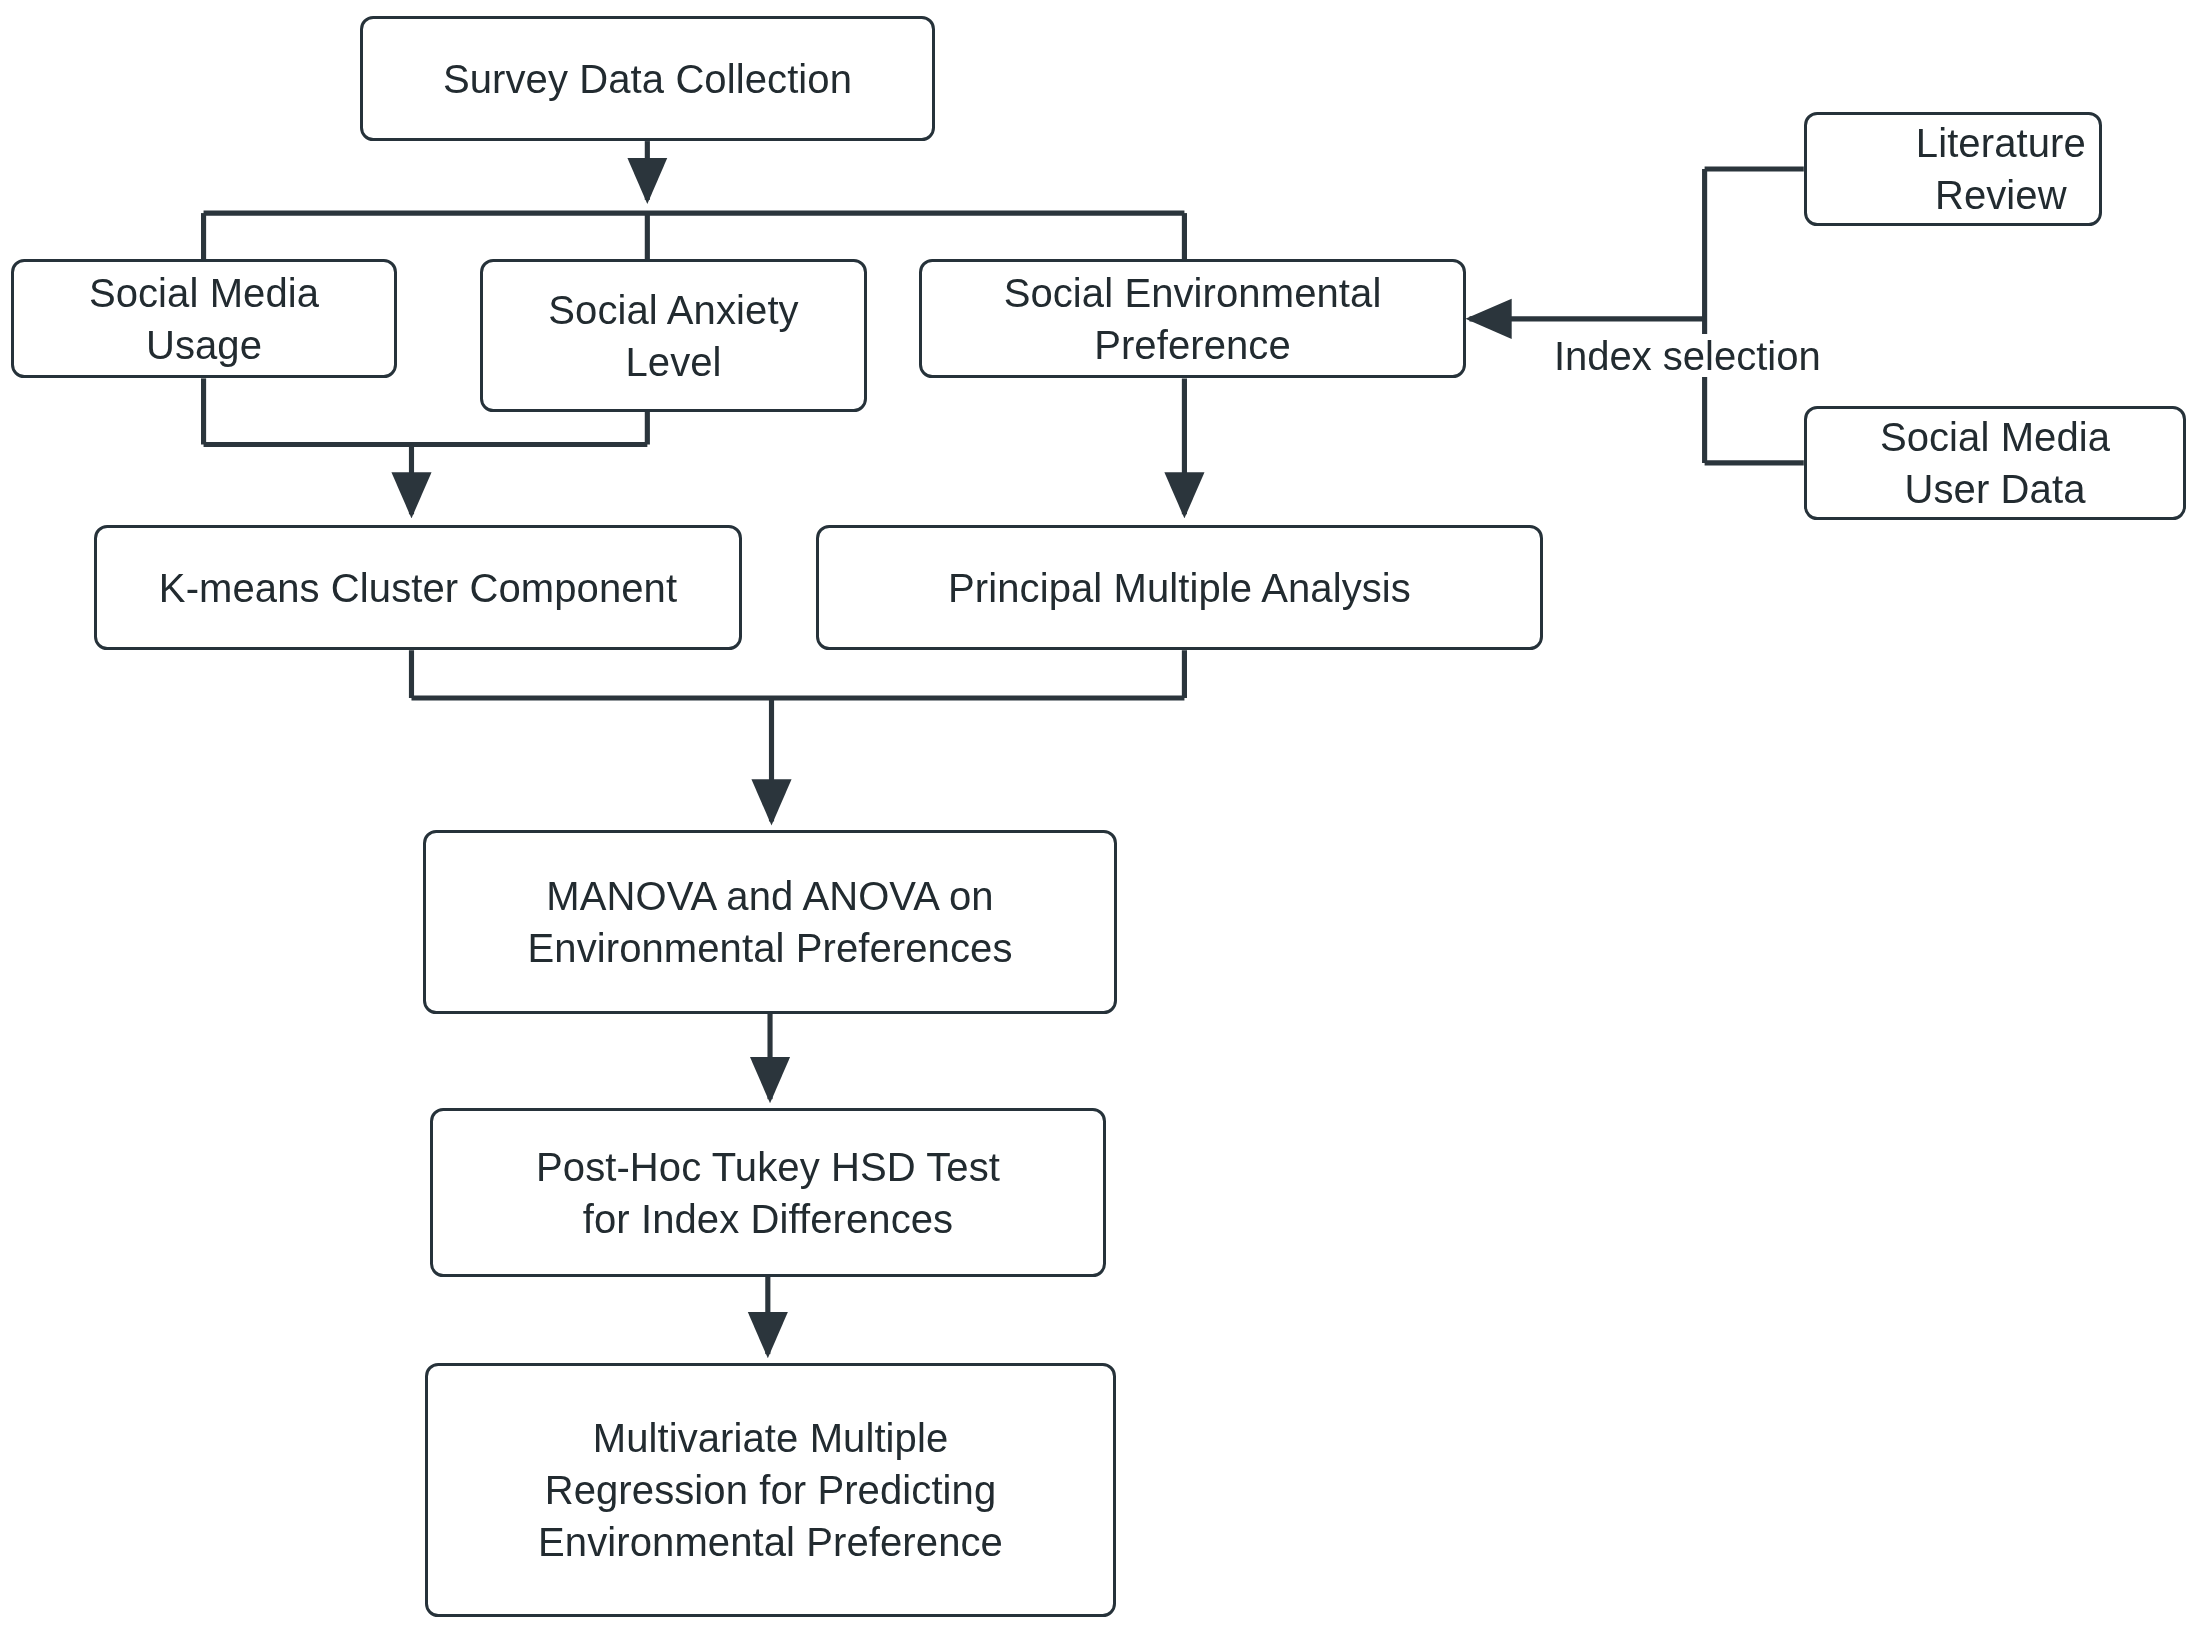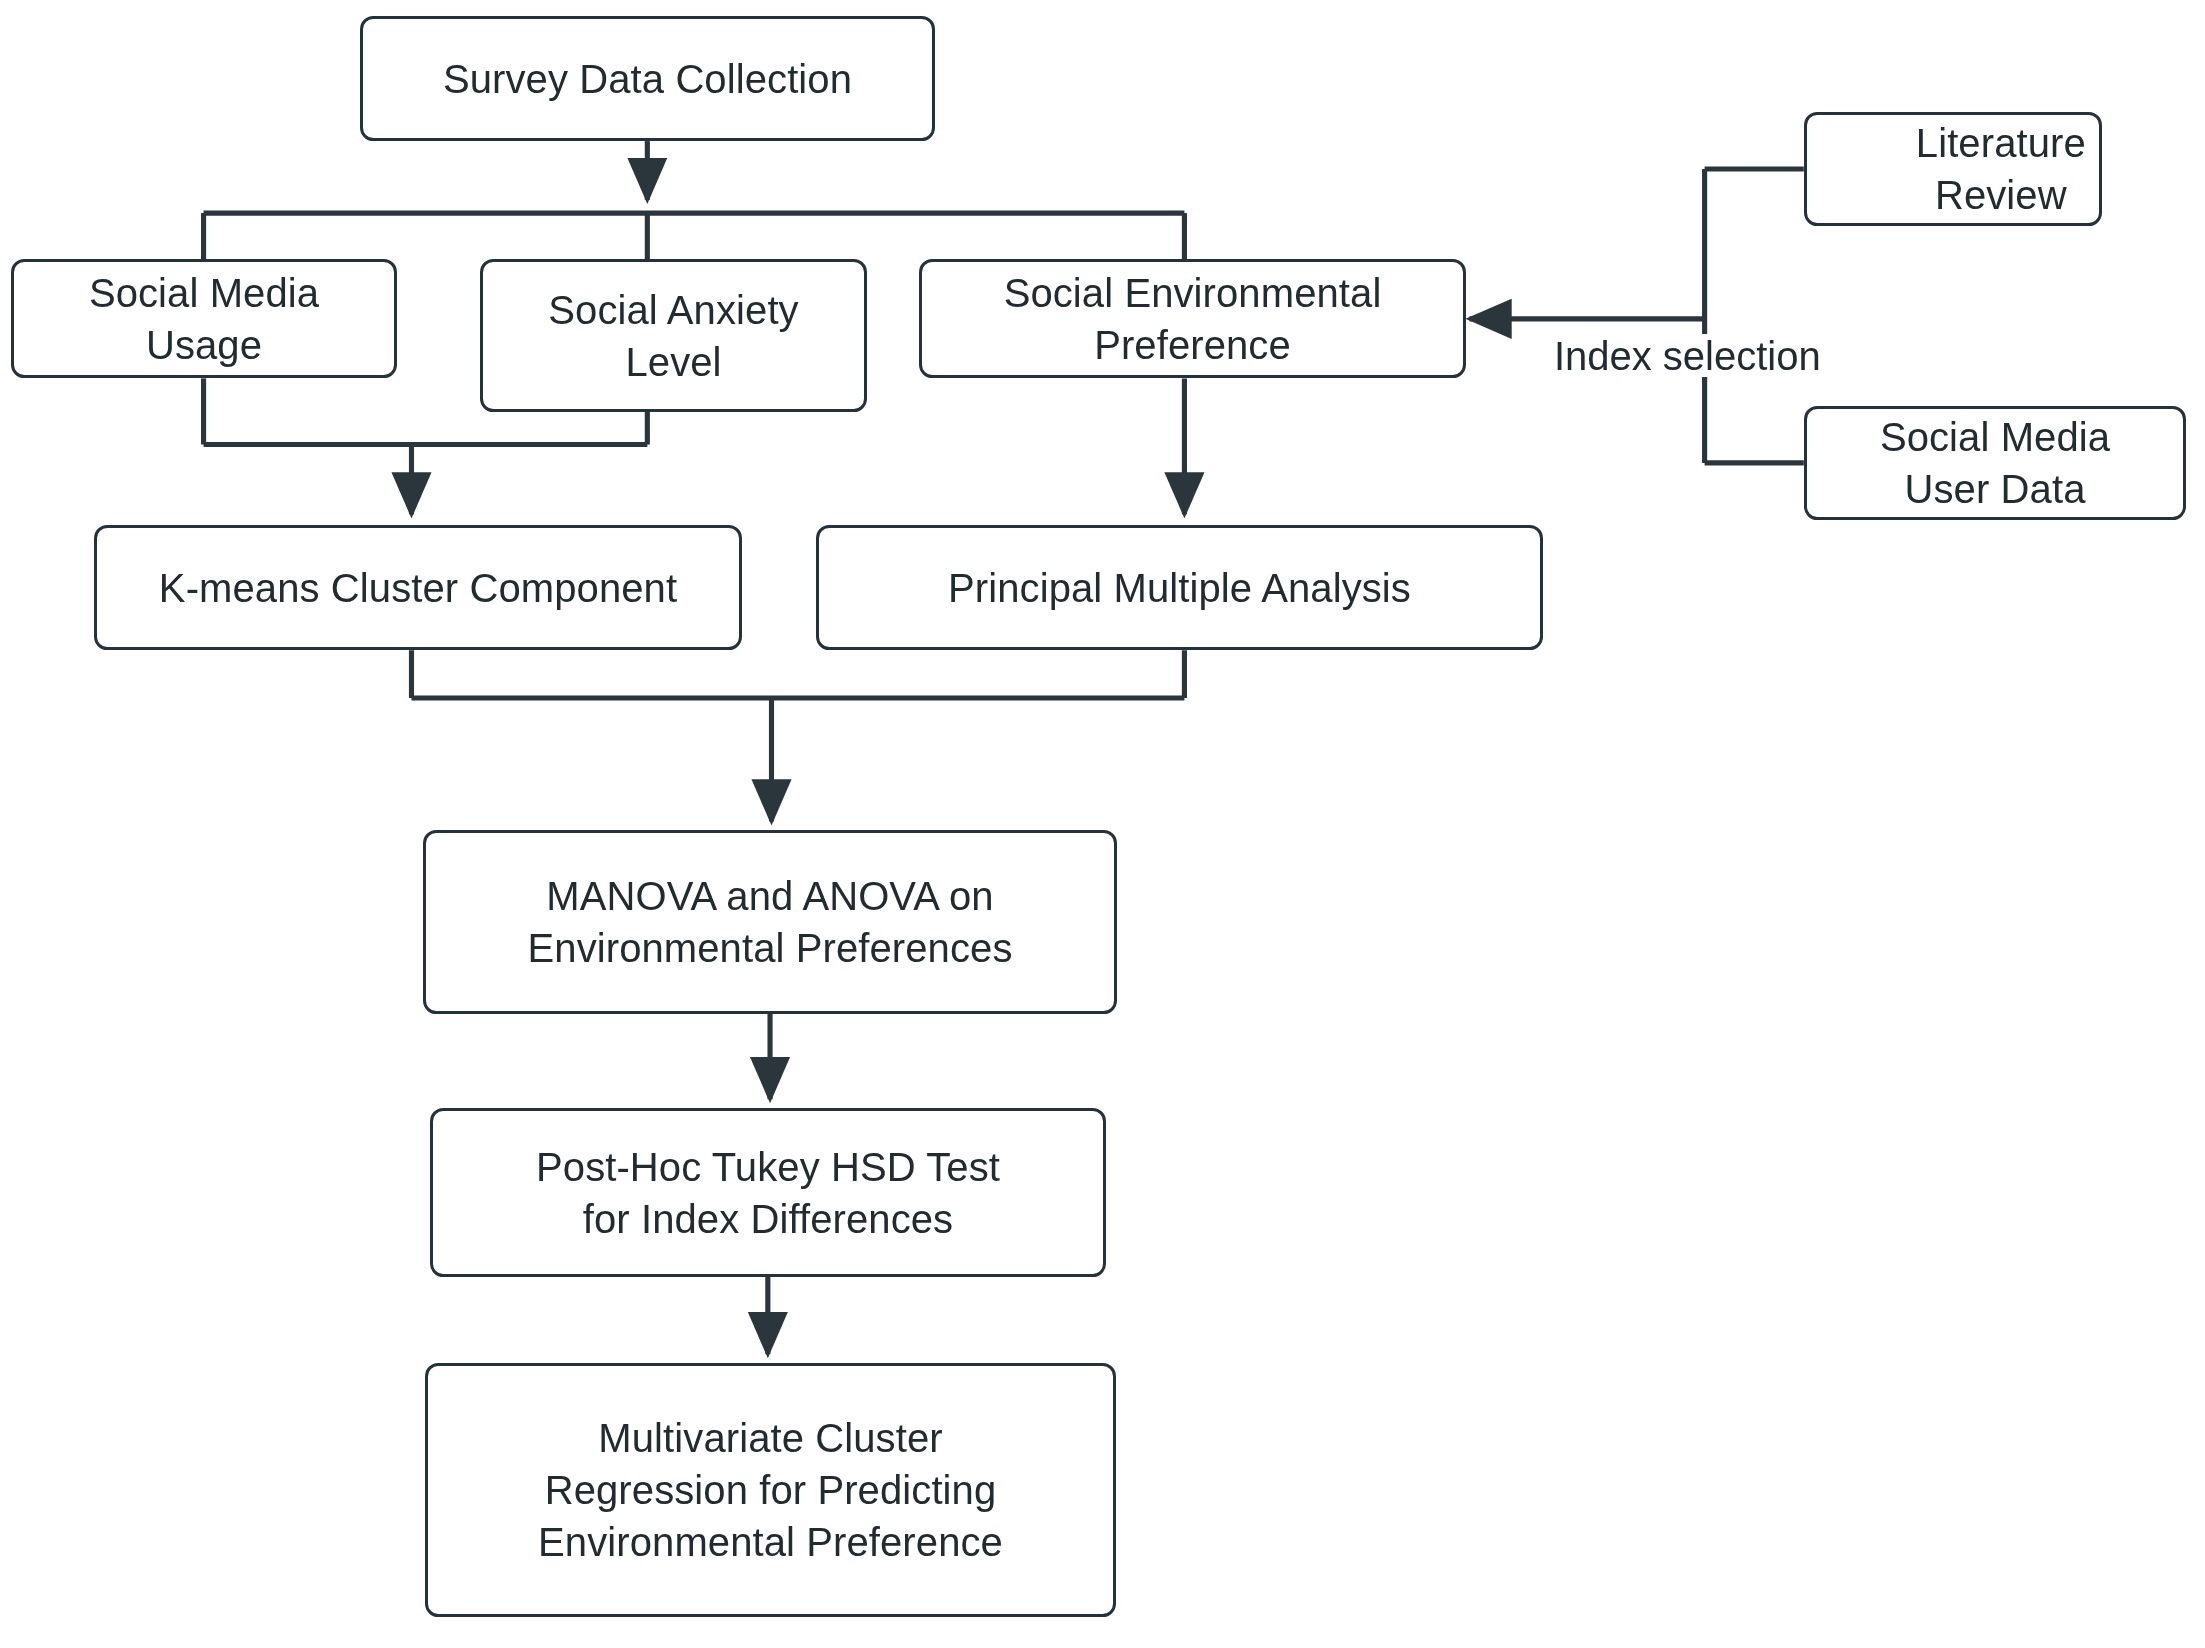--- a/index.html
+++ b/index.html
@@ -153,21 +153,21 @@
     <span class="node-label">MANOVA and ANOVA on
 Environmental Preferences</span>
   </div>
 
   <div class="node" style="left:430px; top:1108px; width:676px; height:169px;">
     <span class="node-label">Post-Hoc Tukey HSD Test
 for Index Differences</span>
   </div>
 
   <div class="node" style="left:425px; top:1363px; width:691px; height:254px;">
-    <span class="node-label">Multivariate Cluster
+    <span class="node-label">Multivariate Multiple
 Regression for Predicting
 Environmental Preference</span>
   </div>
 
   <div class="edge-label" style="left:1551px; top:298px;">Index selection</div>
 
 </div>
 
 
 </body></html>

